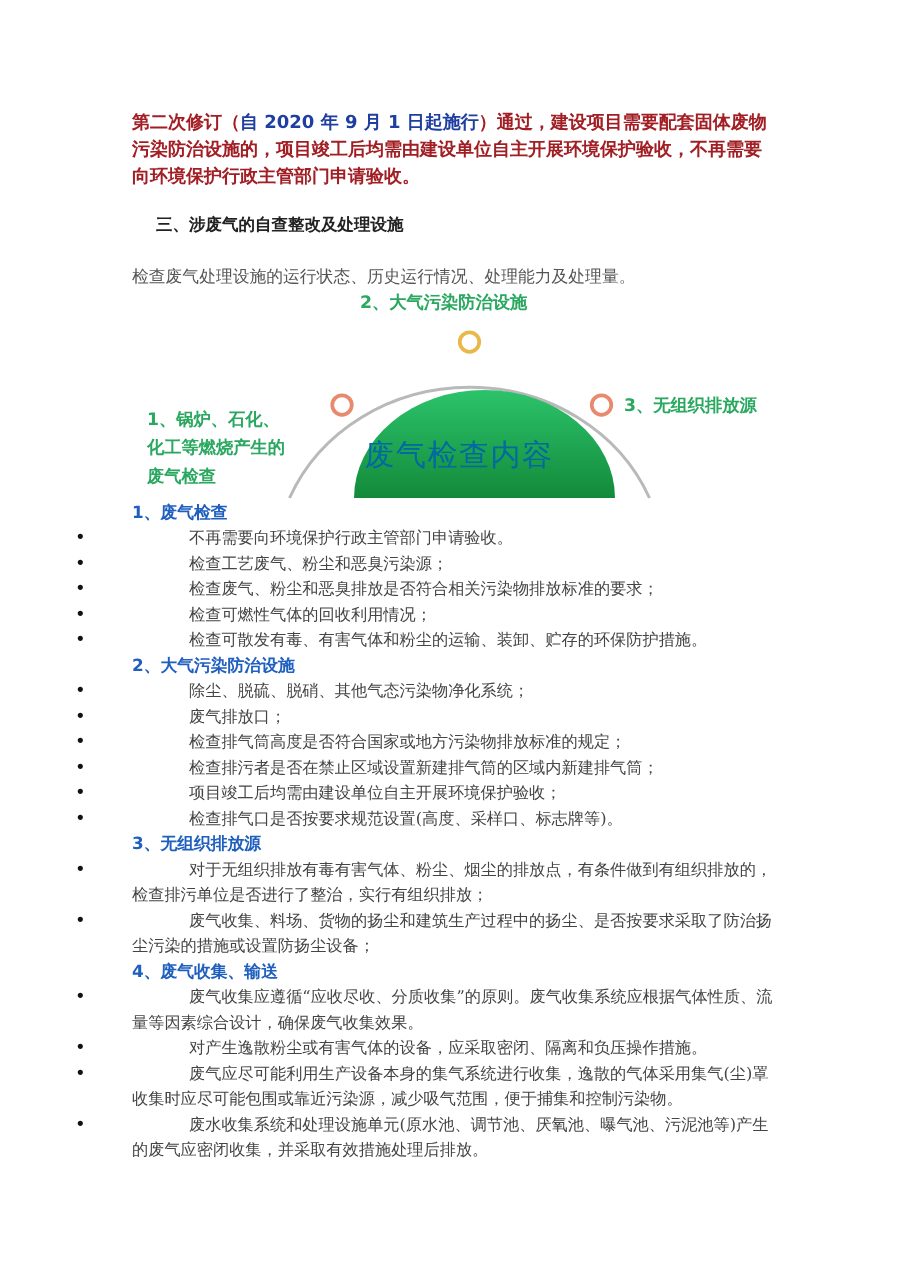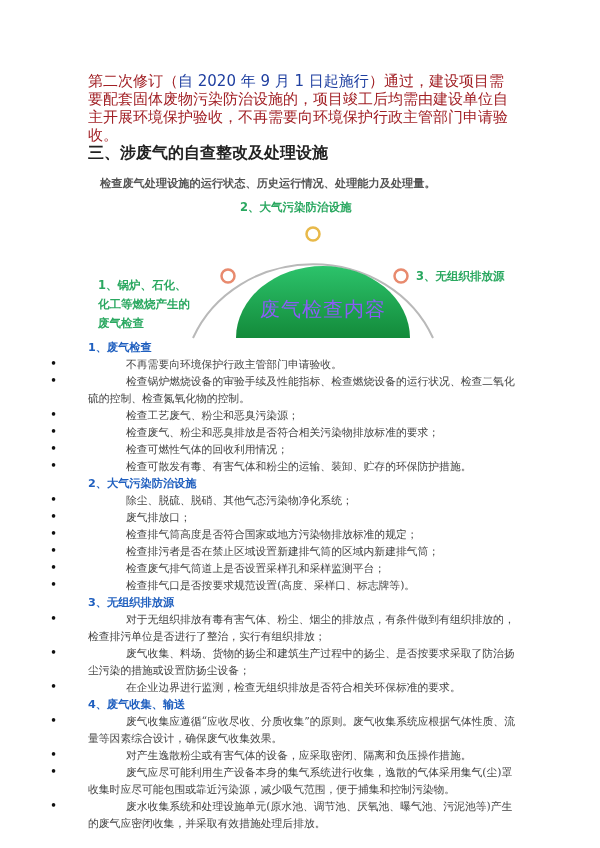--- a/index.html
+++ b/index.html
@@ -1,30 +1,30 @@
 <!DOCTYPE html>
 <html><head>
   <meta charset="utf-8">
   <style>
     html, body { margin: 0; padding: 0; background: #ffffff; }
     body { width: 600px; height: 848px; position: relative; overflow: hidden;
            font-family: "DejaVu Serif", "Liberation Serif", serif; color: #333; }
     .page { position: absolute; left: 88px; top: 72px; width: 430px; }
-    .intro { color: #a11f24; font-weight: normal; font-size: 15px; line-height: 18px; margin: 0;
+    .intro { color: #a11f24; font-weight: bold; font-size: 12px; line-height: 18px; margin: 0;
              font-family: "DejaVu Sans", sans-serif; }
     .intro .date { color: #1f3fa0; }
-    .sec-title { font-weight: bold; font-size: 16px; line-height: 18px; color: #222; margin: 0;
-                 font-family: Liberation Sans, sans-serif; }
-    .sec-desc { font-size: 11.2px; line-height: 18px; color: #555; margin: 12px; font-weight: bold; }
+    .sec-title { font-weight: bold; font-size: 11px; line-height: 18px; color: #222; margin: 16px;
+                 font-family: Liberation Mono, monospace; }
+    .sec-desc { font-size: 11.2px; line-height: 18px; color: #555; margin: 0; }
     .diagram { position: relative; width: 430px; height: 135px; margin: 4px 0 0 0; }
     .diagram svg { position: absolute; left: 0; top: 0; }
     .dlabel { position: absolute; color: #2aa860; font-weight: bold; font-size: 11.5px;
               font-family: "DejaVu Sans", sans-serif; line-height: 19px; }
-    .center-text { position: absolute; left: 155px; top: 92px; width: 160px; text-align: center;
-                   color: #8b5cf6; font-size: 20px; font-family: "DejaVu Sans", sans-serif; letter-spacing: 1px; }
+    .center-text { position: absolute; left: 155px; top: 92px; width: 160px; 
+                   color: #0369a1; font-size: 20px; font-family: "DejaVu Sans", sans-serif; letter-spacing: 1px; }
     .sub-h { color: #1f5fbf; font-weight: bold; font-size: 11.2px; line-height: 17px; margin: 0;
              font-family: "DejaVu Sans", sans-serif; }
     ul.items { list-style: none; margin: 0; padding: 0; }
     ul.items li { font-size: 10.8px; line-height: 17px; color: #444; position: relative; text-indent: 38px; }
     ul.items li::before { content: "\2022"; position: absolute; left: -38px; text-indent: 0; color: #111; font-size: 12px; }
   </style>
 </head>
 <body>
 
 <div class="page">
@@ -55,46 +55,44 @@
       <div>废气检查</div>
     </div>
     <div class="dlabel" style="left:328px; top:63px;">3、无组织排放源</div>
     <div class="center-text">废气检查内容</div>
   </div>
 
   <div>
     <p class="sub-h">1、废气检查</p>
     <ul class="items">
       <li>不再需要向环境保护行政主管部门申请验收。</li>
-      <li>检查锅炉燃烧设备的审验手续及性能指标、检查燃烧设备的运行状况、检查二氧化硫的控制、检查氮氧化物的控制。</li>
       <li>检查工艺废气、粉尘和恶臭污染源；</li>
       <li>检查废气、粉尘和恶臭排放是否符合相关污染物排放标准的要求；</li>
       <li>检查可燃性气体的回收利用情况；</li>
       <li>检查可散发有毒、有害气体和粉尘的运输、装卸、贮存的环保防护措施。</li>
     </ul>
   </div>
 
   <div>
     <p class="sub-h">2、大气污染防治设施</p>
     <ul class="items">
       <li>除尘、脱硫、脱硝、其他气态污染物净化系统；</li>
       <li>废气排放口；</li>
       <li>检查排气筒高度是否符合国家或地方污染物排放标准的规定；</li>
       <li>检查排污者是否在禁止区域设置新建排气筒的区域内新建排气筒；</li>
-      <li>检查废气排气筒道上是否设置采样孔和采样监测平台；</li>
+      <li>项目竣工后均需由建设单位自主开展环境保护验收；</li>
       <li>检查排气口是否按要求规范设置(高度、采样口、标志牌等)。</li>
     </ul>
   </div>
 
   <div>
     <p class="sub-h">3、无组织排放源</p>
     <ul class="items">
       <li>对于无组织排放有毒有害气体、粉尘、烟尘的排放点，有条件做到有组织排放的，检查排污单位是否进行了整治，实行有组织排放；</li>
       <li>废气收集、料场、货物的扬尘和建筑生产过程中的扬尘、是否按要求采取了防治扬尘污染的措施或设置防扬尘设备；</li>
-      <li>在企业边界进行监测，检查无组织排放是否符合相关环保标准的要求。</li>
     </ul>
   </div>
 
   <div>
     <p class="sub-h">4、废气收集、输送</p>
     <ul class="items">
       <li>废气收集应遵循“应收尽收、分质收集”的原则。废气收集系统应根据气体性质、流量等因素综合设计，确保废气收集效果。</li>
       <li>对产生逸散粉尘或有害气体的设备，应采取密闭、隔离和负压操作措施。</li>
       <li>废气应尽可能利用生产设备本身的集气系统进行收集，逸散的气体采用集气(尘)罩收集时应尽可能包围或靠近污染源，减少吸气范围，便于捕集和控制污染物。</li>
       <li>废水收集系统和处理设施单元(原水池、调节池、厌氧池、曝气池、污泥池等)产生的废气应密闭收集，并采取有效措施处理后排放。</li>

